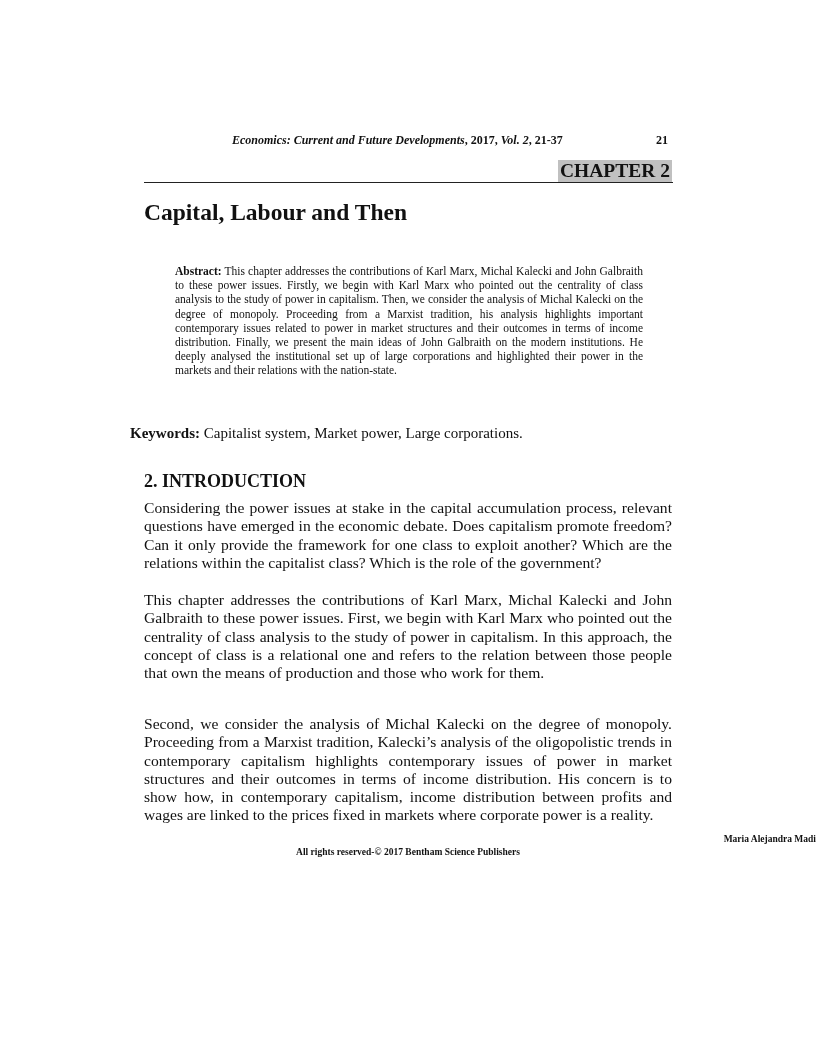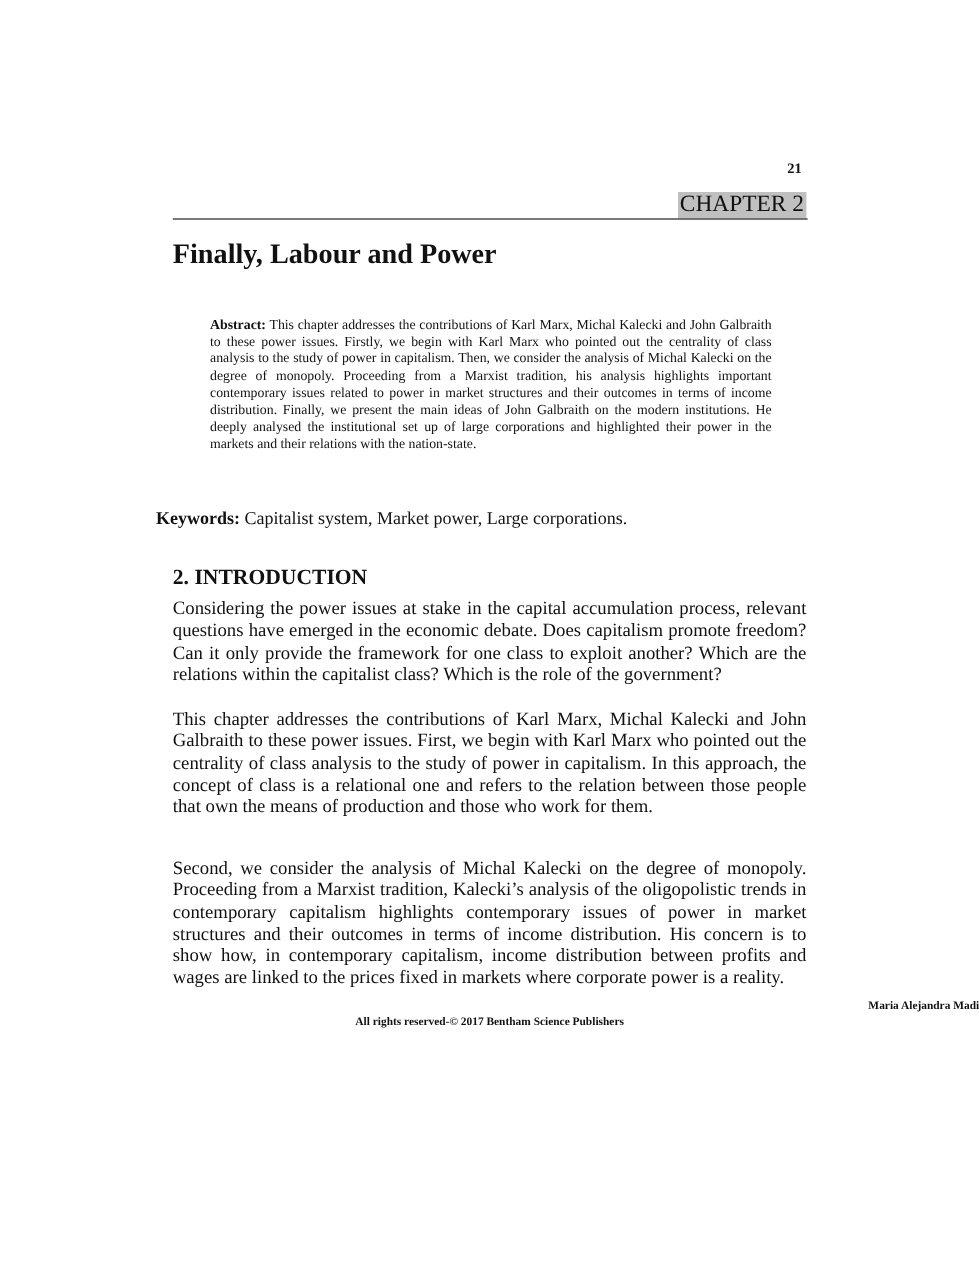--- a/index.html
+++ b/index.html
@@ -4,48 +4,49 @@
   <style>
     html, body { margin: 0; padding: 0; background: #ffffff; }
     body { width: 816px; height: 1056px; position: relative; overflow: hidden;
            font-family: "Liberation Serif", "DejaVu Serif", serif; color: #111; }
     .running-header { position: absolute; left: 144px; top: 133px; width: 528px; height: 16px;
                       font-size: 12px; font-weight: bold; }
     .rh-journal { position: absolute; left: 88px; top: 0; white-space: nowrap; }
     .rh-journal i { font-style: italic; }
     .rh-page { position: absolute; right: 4px; top: 0; }
     .chapter-label { position: absolute; right: 144px; top: 160px; background: #c0c0c0;
-                     font-size: 19.5px; font-weight: normal; padding: 0 2px; line-height: 22px; }
+                     font-size: 19.5px; font-weight: bold; padding: 0 2px; line-height: 22px; }
     .rule { position: absolute; left: 144px; top: 182px; width: 529px; height: 1px; background: #222; }
     .title { position: absolute; left: 144px; top: 199px; font-size: 23.5px; font-weight: bold; margin: 0; white-space: nowrap; }
     .abstract { position: absolute; left: 175px; top: 264px; width: 468px; font-size: 11.5px;
                 line-height: 14.2px; text-align: justify; margin: 0; }
     .abstract b { font-weight: bold; }
     .keywords { position: absolute; left: 130px; top: 425px; font-size: 15px; margin: 0; white-space: nowrap; }
     .section-heading { position: absolute; left: 144px; top: 471px; font-size: 18px; font-weight: bold; margin: 0; }
     .para { position: absolute; left: 144px; width: 528px; font-size: 15.6px; line-height: 18.3px;
             text-align: justify; margin: 0; }
     .p1 { top: 499px; }
     .p2 { top: 591px; }
     .p3 { top: 702px; margin-top: 13px; }
     .footer { position: absolute; left: 0; width: 816px; text-align: center; font-size: 9.5px; font-weight: bold; }
     .f1 { top: 834px; text-align: right; }
     .f2 { top: 847px; }
   </style>
 </head>
 <body>
 
 <div class="running-header">
+  <span class="rh-journal"><i>Economics: Current and Future Developments</i><span>, 2017, </span><i>Vol. 2</i><span>, 21-37</span></span>
   <span class="rh-page">21</span>
 </div>
 
 <div class="chapter-label">CHAPTER 2</div>
 <div class="rule"></div>
 
-<h1 class="title">Finally, Labour and Power</h1>
+<h1 class="title">Capital, Labour and Then</h1>
 
 <p class="abstract"><b>Abstract:</b><span> This chapter addresses the contributions of Karl Marx, Michal Kalecki and John Galbraith to these power issues. Firstly, we begin with Karl Marx who pointed out the centrality of class analysis to the study of power in capitalism. Then, we consider the analysis of Michal Kalecki on the degree of monopoly. Proceeding from a Marxist tradition, his analysis highlights important contemporary issues related to power in market structures and their outcomes in terms of income distribution. Finally, we present the main ideas of John Galbraith on the modern institutions. He deeply analysed the institutional set up of large corporations and highlighted their power in the markets and their relations with the nation-state.</span></p>
 
 <p class="keywords"><b>Keywords:</b><span> Capitalist system, Market power, Large corporations.</span></p>
 
 <h2 class="section-heading">2. INTRODUCTION</h2>
 
 <p class="para p1">Considering the power issues at stake in the capital accumulation process, relevant questions have emerged in the economic debate. Does capitalism promote freedom? Can it only provide the framework for one class to exploit another? Which are the relations within the capitalist class? Which is the role of the government?</p>
 <p class="para p2">This chapter addresses the contributions of Karl Marx, Michal Kalecki and John Galbraith to these power issues. First, we begin with Karl Marx who pointed out the centrality of class analysis to the study of power in capitalism. In this approach, the concept of class is a relational one and refers to the relation between those people that own the means of production and those who work for them.</p>
 <p class="para p3">Second, we consider the analysis of Michal Kalecki on the degree of monopoly. Proceeding from a Marxist tradition, Kalecki’s analysis of the oligopolistic trends in contemporary capitalism highlights contemporary issues of power in market structures and their outcomes in terms of income distribution. His concern is to show how, in contemporary capitalism, income distribution between profits and wages are linked to the prices fixed in markets where corporate power is a reality.</p>

